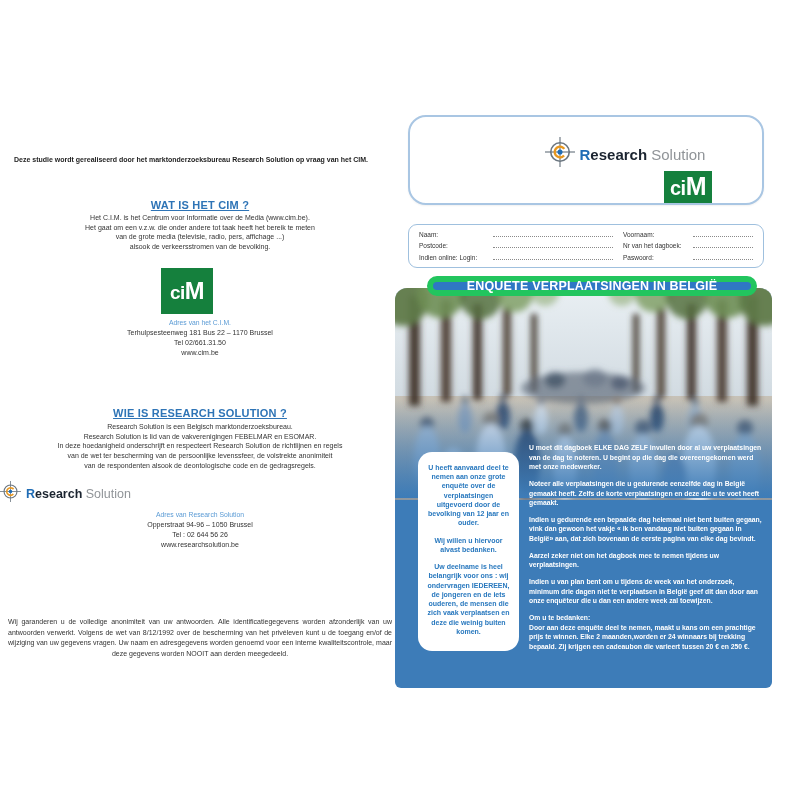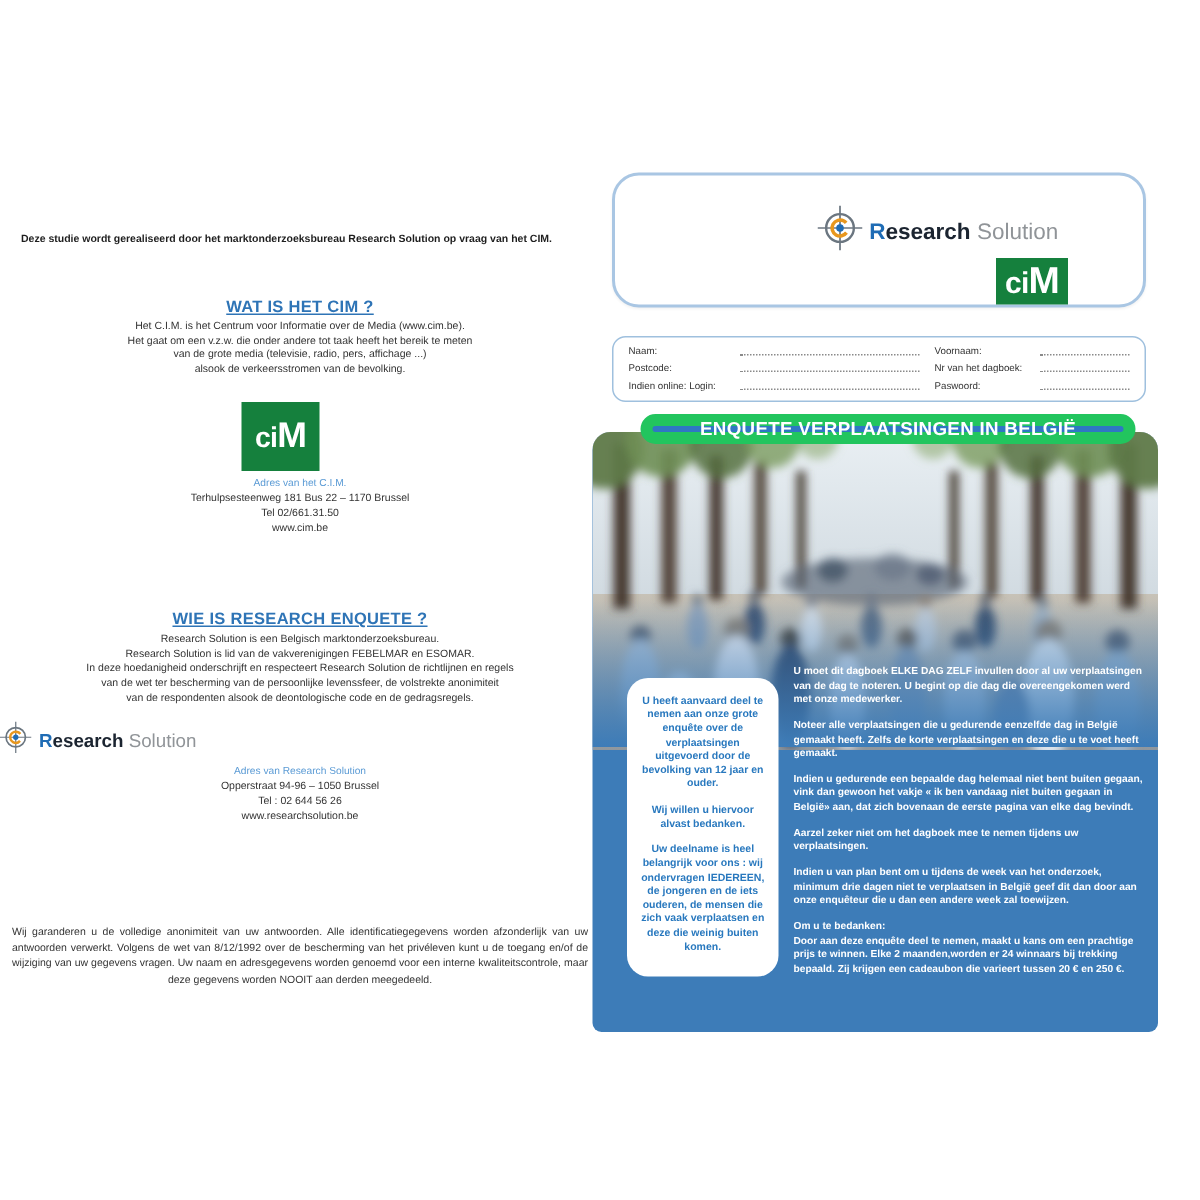--- a/index.html
+++ b/index.html
@@ -40,21 +40,21 @@
   .form-box{left:408px;top:224px;width:356px;height:44px;border:1.5px solid #9fc0de;
             border-radius:9px;box-sizing:border-box;padding:4px 10px;display:flex;
             flex-direction:column;justify-content:space-around;background:#fff;}
   .form-row{display:flex;align-items:center;font-size:6.5px;color:#333;}
   .fl1{width:74px;}
   .dots1{flex:1;margin-right:10px;}
   .fl2{width:70px;}
   .dots2{width:60px;}
   .dotline{border-bottom:1.5px dotted #8a8a8a;height:4px;}
 
-  .banner{left:427px;top:276px;width:330px;height:20px;background:#2f77c4;border:8px solid #22c55e;
+  .banner{left:427px;top:276px;width:330px;height:20px;background:#2f77c4;border:6px solid #22c55e;
           border-radius:11px;color:#fff;font-weight:bold;font-size:12.5px;display:flex;
           align-items:center;justify-content:center;letter-spacing:.2px;z-index:5;box-sizing:border-box;}
 
   .photo-panel{left:395px;top:288px;width:377px;height:400px;border-radius:12px 12px 6px 6px;
                overflow:hidden;background:#3d7cb8;}
   .photo-svg{position:absolute;top:0;left:0;}
   .blue-fade{position:absolute;top:112px;left:0;right:0;height:98px;
              background:linear-gradient(to bottom, rgba(61,124,184,0), rgba(61,124,184,1));}
 
   .intro-box{position:absolute;left:23px;top:164px;width:101px;height:199px;background:#fff;
@@ -85,21 +85,21 @@
 
   <div class="abs cim-logo" style="left:161px;top:268px;width:52px;height:46px;font-size:19px;">
     <span><span>ci</span><span class="bigM">M</span></span>
   </div>
 
   <div class="abs addr-label" style="top:319px;">Adres van het C.I.M.</div>
   <div class="abs addr-lines" style="top:328px;">Terhulpsesteenweg 181 Bus 22 – 1170 Brussel
 Tel  02/661.31.50
 www.cim.be</div>
 
-  <div class="abs sec-heading" style="top:407px;">WIE IS RESEARCH ENQUETE ?</div>
+  <div class="abs sec-heading" style="top:407px;">WIE IS RESEARCH SOLUTION ?</div>
 
   <div class="abs centered-block" style="top:422px;">Research Solution is een Belgisch marktonderzoeksbureau.
 Research Solution is lid van de vakverenigingen  FEBELMAR en ESOMAR.
 In deze hoedanigheid onderschrijft en respecteert Research Solution de richtlijnen en regels
 van de wet ter bescherming van de persoonlijke levenssfeer, de volstrekte anonimiteit
 van de respondenten alsook de deontologische code en de gedragsregels.</div>
 
   <div class="abs rs-logo-left">
     <div class="rs-logo">
       <span>

